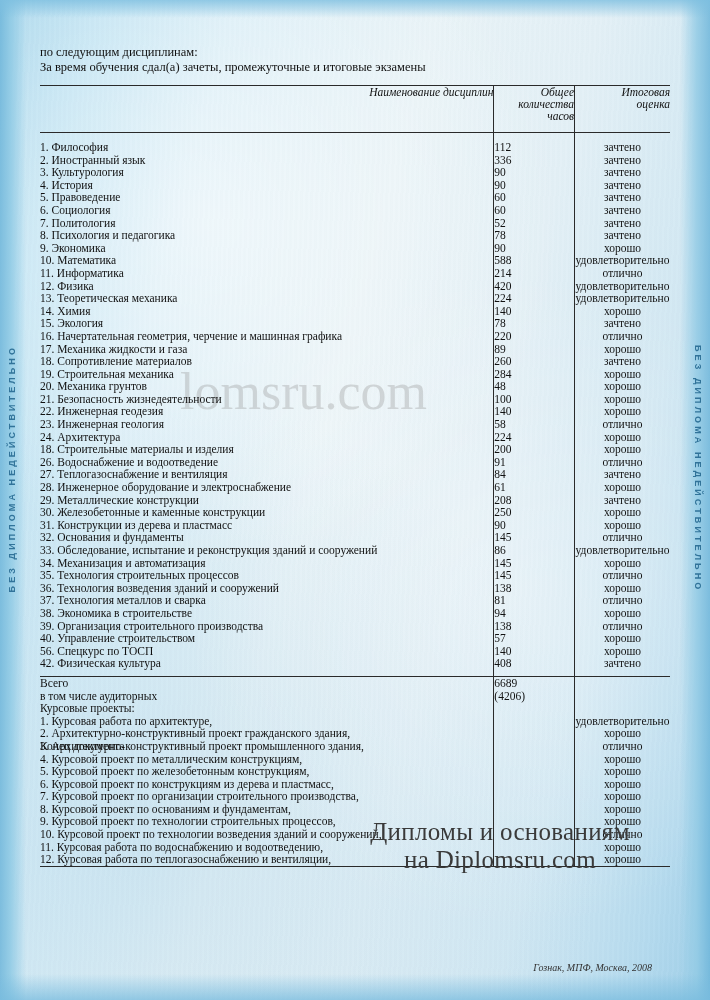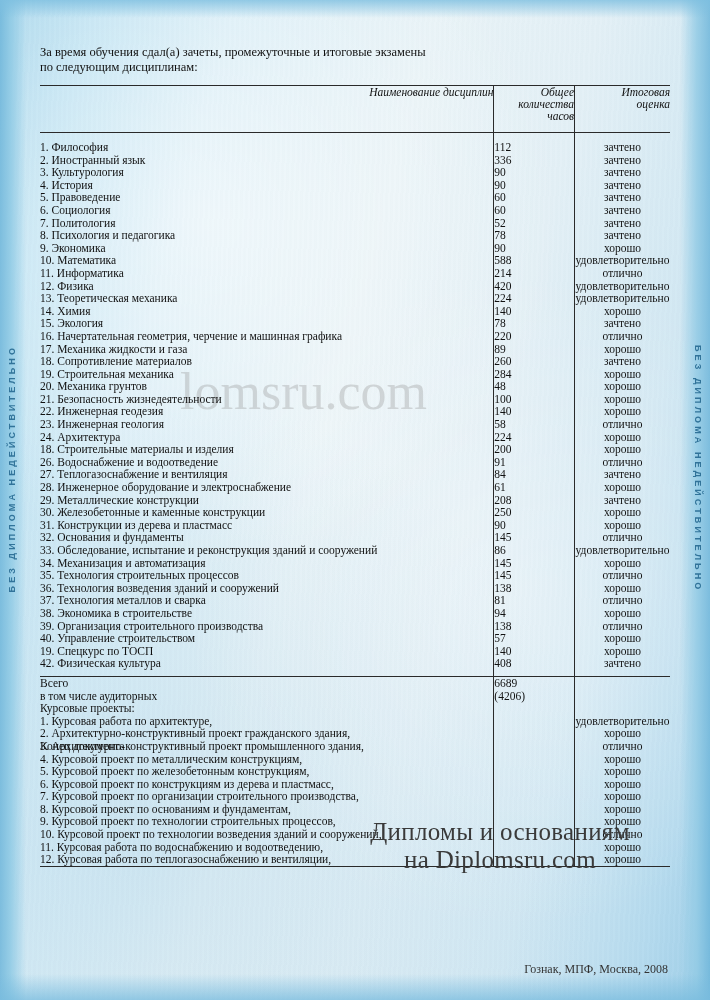--- a/index.html
+++ b/index.html
@@ -165,48 +165,49 @@
     font-size: 0;
     line-height: 0;
   }
   .total-block { padding-top: 5px; margin-left: 19px; }
   .bottom-line {
     border-top: 1px solid #2a2a2a;
     margin-top: 0;
   }
   .credits {
     position: absolute;
-    right: 42px;
+    right: 58px;
     top: 962px;
-    font-size: 12px;
+    font-size: 10px;
     font-family: "Liberation Serif", serif;
     color: #333;
     white-space: nowrap;
+    font-style: italic;
   }
 </style>
 </head>
 <body>
 
 <div id="page">
   <div class="tex1"></div>
   <div class="tex2"></div>
   <div class="edge-left"></div>
   <div class="edge-right"></div>
   <div class="edge-top"></div>
   <div class="edge-bottom"></div>
 
   <div class="side-text side-left">БЕЗ ДИПЛОМА НЕДЕЙСТВИТЕЛЬНО</div>
   <div class="side-text side-right">БЕЗ ДИПЛОМА НЕДЕЙСТВИТЕЛЬНО</div>
 
   <div class="watermark">lomsru.com</div>
 
   <div class="content">
     <div class="intro">
+      <div>по следующим дисциплинам:</div>
       <div>За время обучения сдал(а) зачеты, промежуточные и итоговые экзамены</div>
-      <div>по следующим дисциплинам:</div>
     </div>
 
     <table class="disc">
       <tbody>
           <tr class="hdr-row">
         <th class="col-name">Наименование дисциплин</th>
         <th class="col-hours">
           <div>Общее</div>
           <div>количества</div>
           <div>часов</div>
@@ -253,21 +254,21 @@
                 <div>31. Конструкции из дерева и пластмасс</div>
                 <div>32. Основания и фундаменты</div>
                 <div>33. Обследование, испытание и реконструкция зданий и сооружений</div>
                 <div>34. Механизация и автоматизация</div>
                 <div>35. Технология строительных процессов</div>
                 <div>36. Технология возведения зданий и сооружений</div>
                 <div>37. Технология металлов и сварка</div>
                 <div>38. Экономика в строительстве</div>
                 <div>39. Организация строительного производства</div>
                 <div>40. Управление строительством</div>
-                <div>19. Спецкурс по ТОСП</div>
+                <div>56. Спецкурс по ТОСП</div>
                 <div>42. Физическая культура</div>
               </div>
           <div style="height:6px"></div>
         </td>
         <td class="c-hours">
           <div style="height:8px"></div>
           <div class="rowlist" id="hours">
                 <div>112</div>
                 <div>336</div>
                 <div>90</div>

